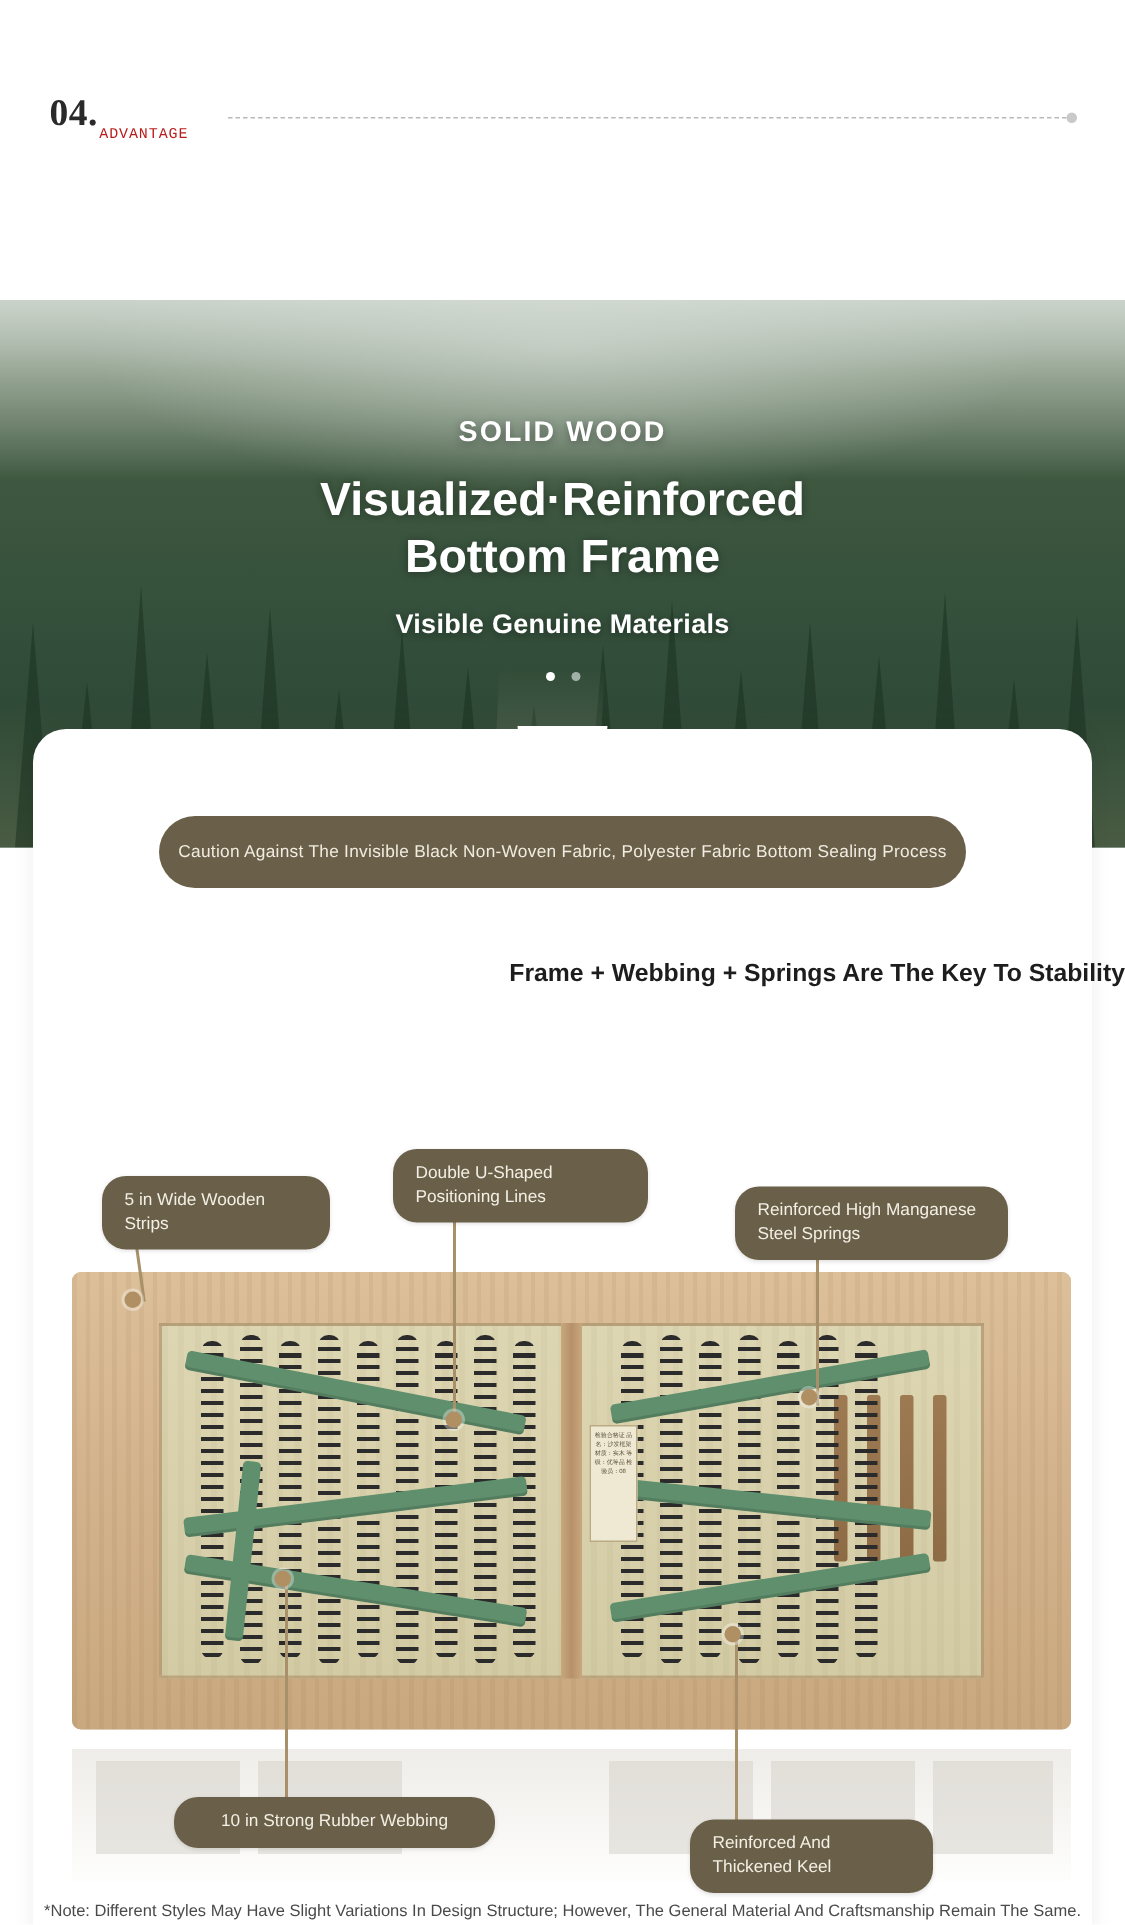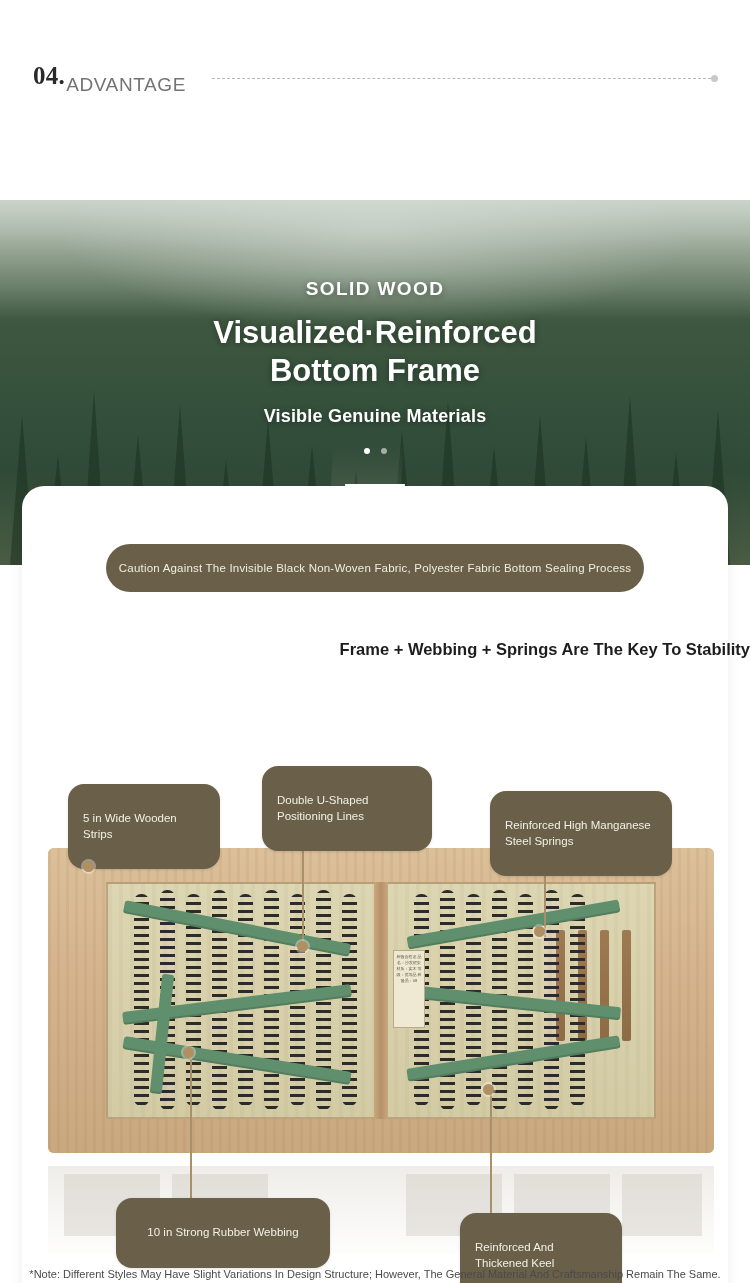--- a/index.html
+++ b/index.html
@@ -27,23 +27,23 @@
   }
   .sec-num {
     margin-left: 33px;
     font-family: "Liberation Serif", serif;
     font-size: 25px;
     font-weight: bold;
     color: #2a2a2a;
     letter-spacing: .3px;
   }
   .sec-label {
-    font-family: Liberation Sans, sans-serif;
-    font-size: 19px;
-    color: #737373;
+    font-family: Liberation Mono, monospace;
+    font-size: 10px;
+    color: #b91c1c;
     letter-spacing: .6px;
     margin-left: 1px;
     align-self: flex-end;
     padding-bottom: 2px;
   }
   .dash-line {
     flex: 1;
     height: 1px;
     margin: 0 0 0 26px;
     border-top: 1px dashed #b9b9b9;
@@ -242,21 +242,21 @@
   }
 
   
   .callout {
     position: absolute;
     background: #6a6049;
     color: #f3efe4;
     border-radius: 16px;
     font-size: 11.5px;
     line-height: 1.35;
-    padding: 27px 15px;
+    padding: 9px 15px;
     z-index: 5;
     box-shadow: 0 1px 3px rgba(0,0,0,.12);
   }
   .leader {
     position: absolute;
     background: #a8906a;
     z-index: 4;
   }
   .leader-dot {
     position: absolute;

